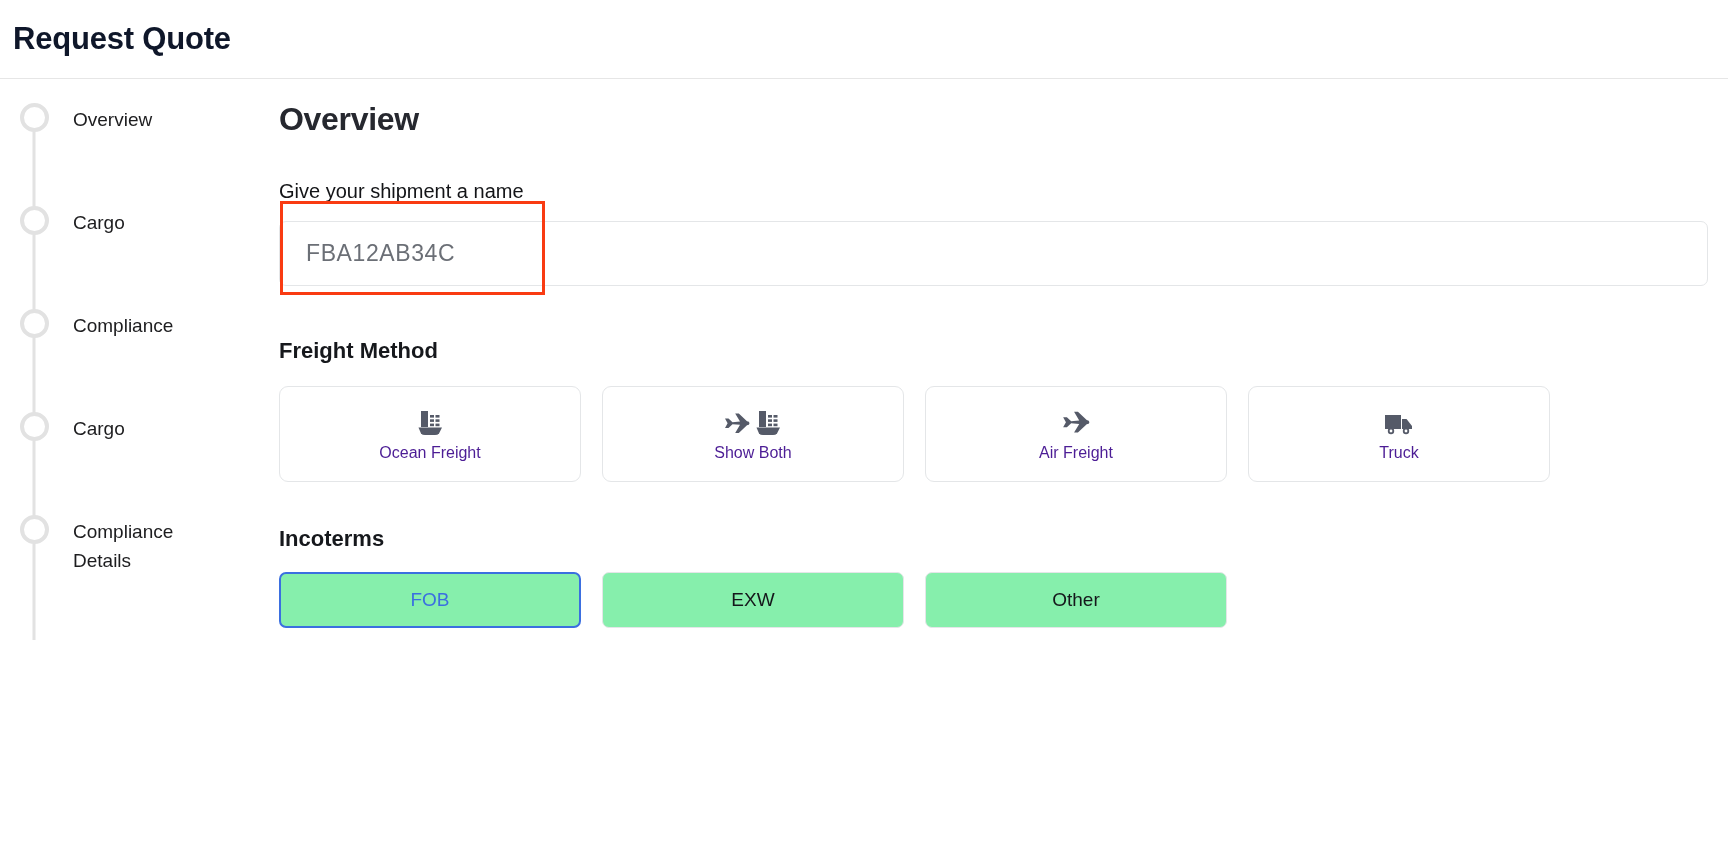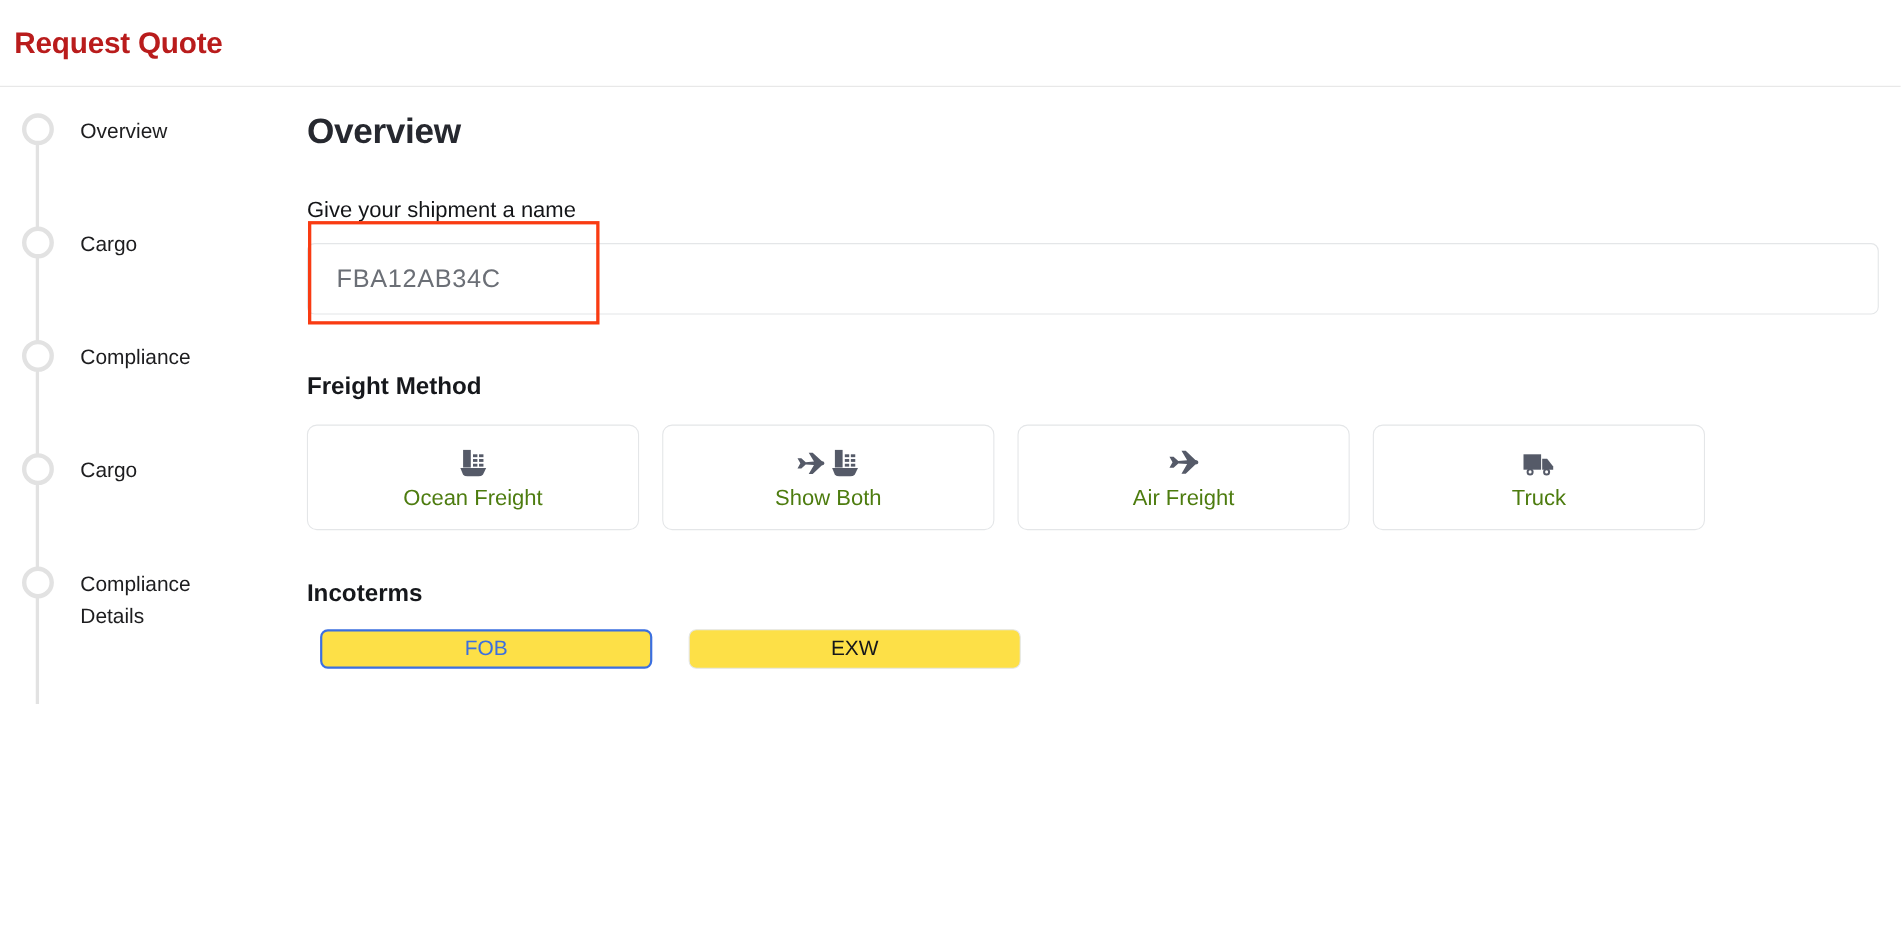--- a/index.html
+++ b/index.html
@@ -13,23 +13,23 @@
 
   
   .page-header {
     height: 79px;
     border-bottom: 1px solid #e6e6e6;
     display: flex;
     align-items: center;
     padding-left: 13px;
   }
   .page-header h1 {
-    font-size: 27px;
+    font-size: 31px;
     font-weight: bold;
-    color: #b91c1c;
+    color: #0f172a;
     letter-spacing: -0.2px;
   }
 
   
   .body-wrap {
     display: flex;
     height: 765px;
   }
 
   
@@ -147,35 +147,34 @@
     font-family: "Liberation Sans", sans-serif;
   }
   .method-icons {
     display: flex;
     align-items: flex-end;
     gap: 2px;
     height: 30px;
   }
   .method-icons svg { display: block; fill: #555a68; }
   .method-label {
-    font-size: 20px;
-    color: #4d7c0f;
+    font-size: 16px;
+    color: #4c1d95;
   }
 
   .incoterm-btn {
     width: 302px;
-    height: 36px;
+    height: 56px;
     border: 1px solid #e4e6e8;
     border-radius: 7px;
-    background: #fde047;
+    background: #86efac;
     font-family: "Liberation Sans", sans-serif;
     font-size: 19px;
     color: #15171b;
     cursor: pointer;
-    margin-left: 12px;
   }
   .incoterm-btn.selected {
     border: 2px solid #3b6fe0;
     color: #3b6fe0;
   }
 </style>
 </head>
 <body>
 
 <div class="page-header">
@@ -295,16 +294,17 @@
         <span class="method-label">Truck</span>
       </button>
 
     </div>
 
     <div class="group-label incoterms-label">Incoterms</div>
 
     <div class="option-row">
       <button class="incoterm-btn selected">FOB</button>
       <button class="incoterm-btn">EXW</button>
+      <button class="incoterm-btn">Other</button>
     </div>
 
   </main>
 </div>
 
 </body></html>

